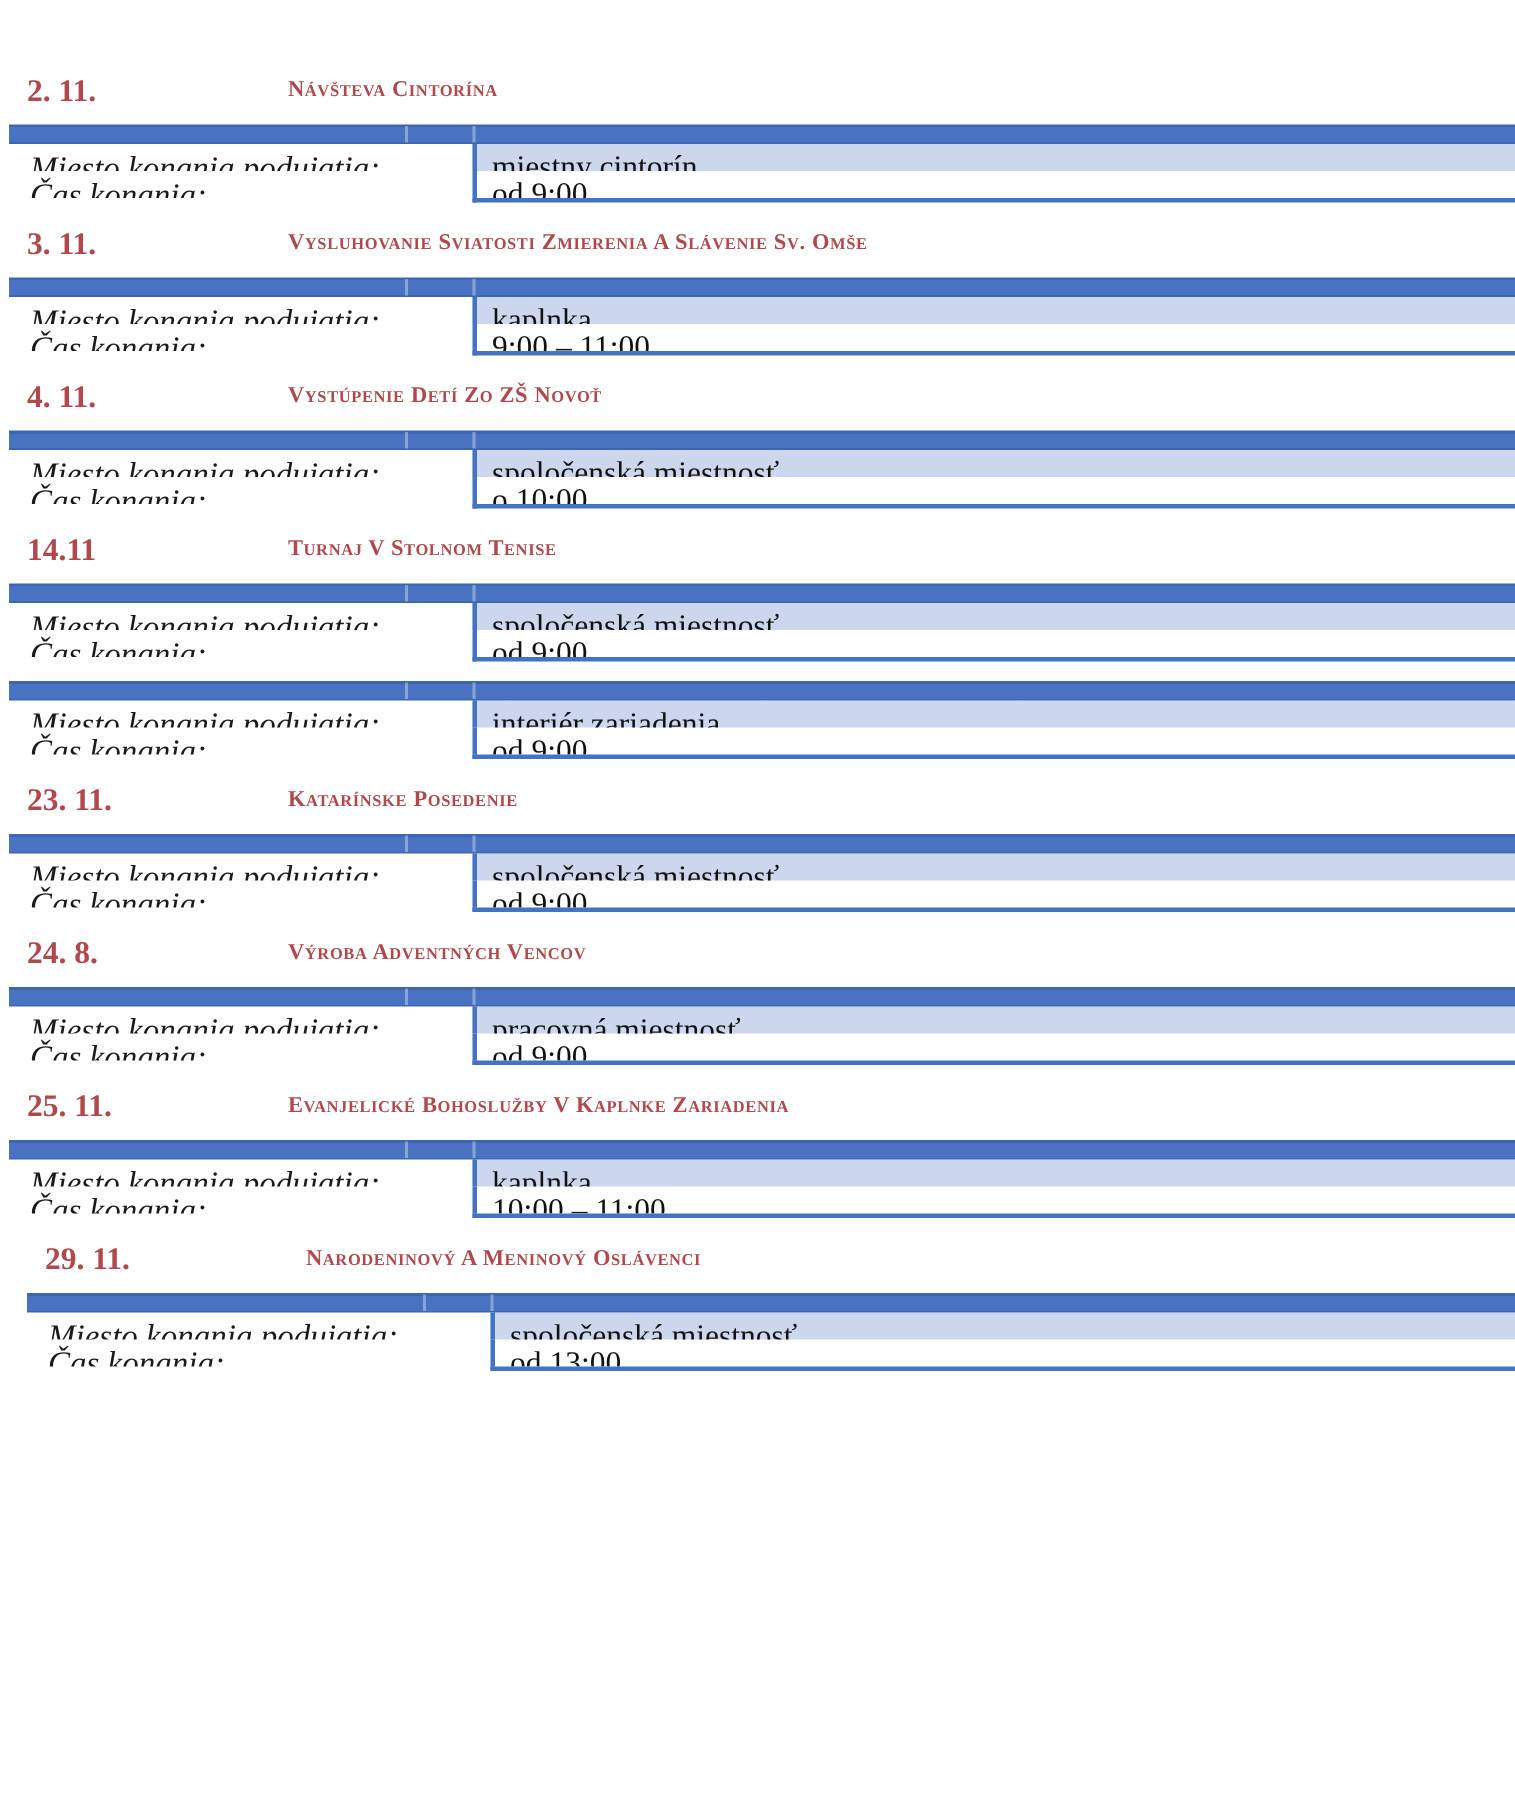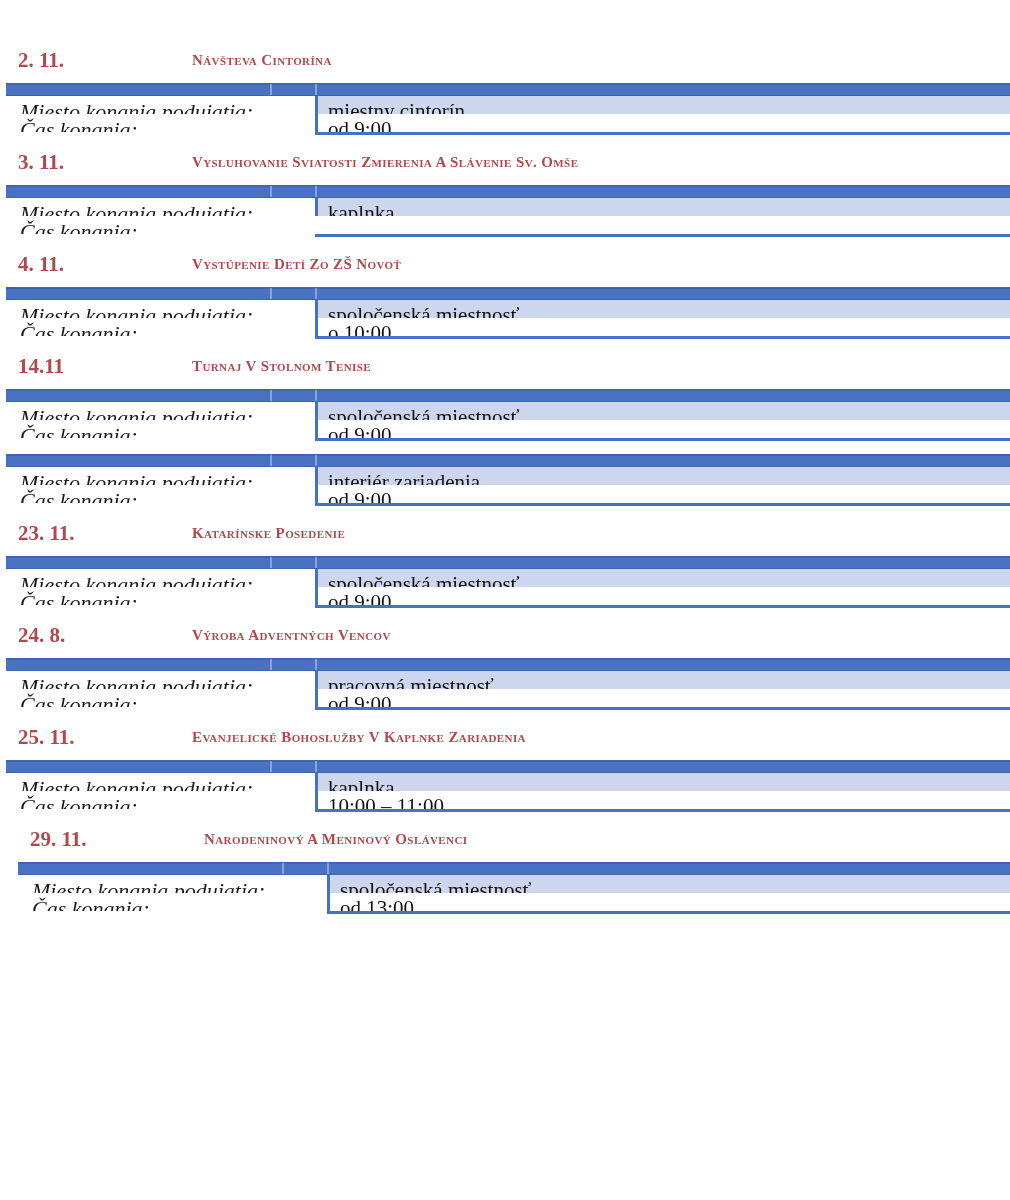--- a/index.html
+++ b/index.html
@@ -97,20 +97,21 @@
       <div class="bar">
         <span class="notch n1"></span>
         <span class="notch n2"></span>
       </div>
       <div class="row">
         <div class="lbl">Miesto konania podujatia:</div>
         <div class="val fill place-val">kaplnka</div>
       </div>
       <div class="row">
         <div class="lbl">Čas konania:</div>
+        <div class="val time-val">9:00 – 11:00</div>
       </div>
       <div class="row rowb">
         <div class="lbl"></div>
         <div class="val bend"></div>
       </div>
     </div>
   </section>
 
   <section class="block">
     <div class="heading">

